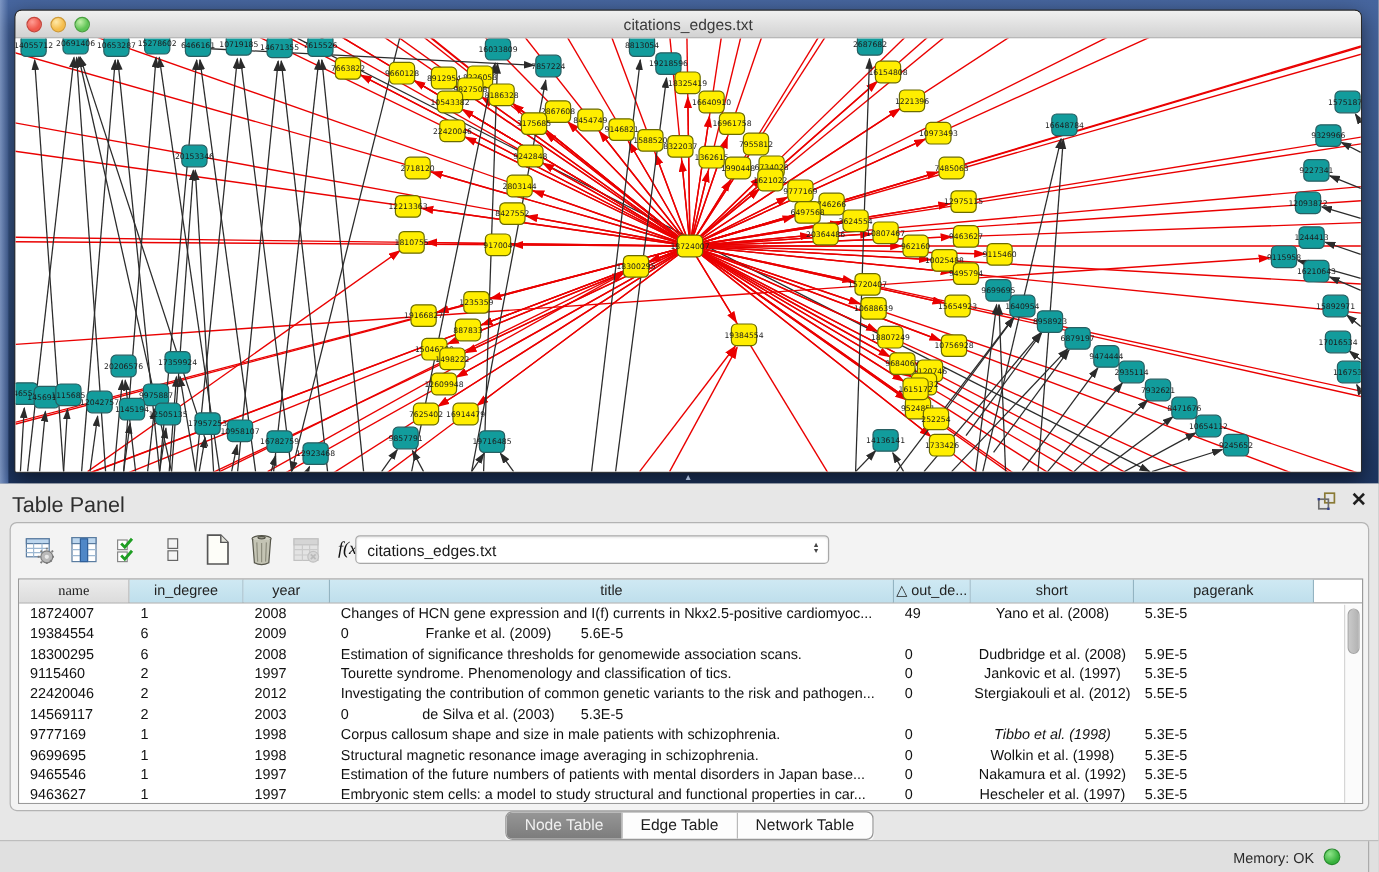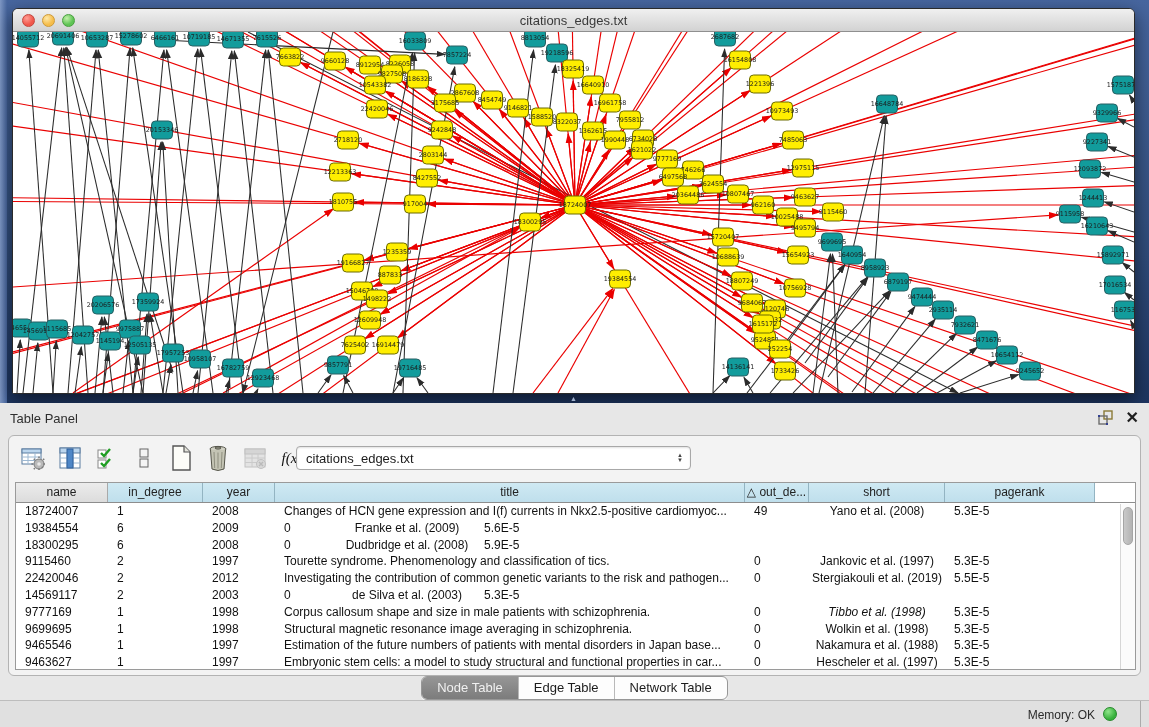--- a/index.html
+++ b/index.html
@@ -29,21 +29,21 @@
   svg.net line.blk { stroke:#2b2b2b; stroke-width:1.05; }
   svg.net rect.nd { stroke-width:1; }
   svg.net rect.nd.y { fill:#ffee00; stroke:#6b6b00; }
   svg.net rect.nd.t { fill:#129c9c; stroke:#285f62; }
   svg.net text.nl { font-family:"DejaVu Sans",sans-serif; font-size:6.4px; fill:#1c1c1c; text-anchor:middle; }
   .splitter-grip { position:absolute; left:570px; top:395px; font-size:7px; color:#9fb0cc; }
 
   
   .table-panel { position:absolute; left:0; top:403px; width:1149px; height:324px; background:#e7e7e7; }
   .panel-header { position:relative; height:30px; }
-  .panel-title { position:absolute; left:10px; top:8px; font-size:13px; color:#2e2e2e; }
+  .panel-title { position:absolute; left:10px; top:8px; font-size:18px; color:#2e2e2e; }
   .panel-actions { position:absolute; right:10px; top:6px; display:flex; gap:12px; align-items:center; }
   .float-ic svg { display:block; }
   .close-ic { font-size:16px; font-weight:bold; color:#1e1e1e; line-height:16px; cursor:default; }
 
   .card { position:absolute; left:8px; top:32px; width:1133px; height:241px;
           background:#f3f3f3; border:1px solid #b3b3b3; border-radius:6px; }
   .toolbar { position:absolute; left:10px; top:7px; height:30px; display:flex; align-items:center; }
   .tb-ic { margin-right:9px; width:28px; height:28px; display:flex; align-items:center; justify-content:center; }
   .fx { font-family:"Liberation Serif",serif; font-style:italic; font-size:15px; color:#111; }
   .combo { position:absolute; left:277px; top:3px; width:395px; height:24px; background:#fff;
@@ -650,21 +650,21 @@
           <span class="val">citations_edges.txt</span>
           <span class="steppers">
               <span>▲</span>
               <span>▼</span>
             </span>
         </div>
       </div>
 
       <div class="dtable">
         <div class="thead" id="thead">
-            <div class="th sel" style="width: 92px;">name</div>
+            <div class="th sel" style="width: 92px; font-family: Liberation Serif, serif;">name</div>
             <div class="th" style="width: 95px;">in_degree</div>
             <div class="th" style="width: 72px;">year</div>
             <div class="th" style="width: 470px;">title</div>
             <div class="th" style="width: 64px;">△ out_de...</div>
             <div class="th" style="width: 136px;">short</div>
             <div class="th" style="width: 150px;">pagerank</div>
           </div>
         <div id="tbody">
             <div class="tr">
               <div class="td" style="width: 92px;">18724007</div>
@@ -680,40 +680,41 @@
               <div class="td" style="width: 95px;">6</div>
               <div class="td" style="width: 72px;">2009</div>
               <div class="td" style="width: 64px;">0</div>
               <div class="td center" style="width: 136px;">Franke et al. (2009)</div>
               <div class="td" style="width: 150px;">5.6E-5</div>
             </div>
             <div class="tr">
               <div class="td" style="width: 92px;">18300295</div>
               <div class="td" style="width: 95px;">6</div>
               <div class="td" style="width: 72px;">2008</div>
+              <div class="td" style="width: 470px;">Estimation of significance thresholds for genomewide association scans.</div>
               <div class="td" style="width: 64px;">0</div>
               <div class="td center" style="width: 136px;">Dudbridge et al. (2008)</div>
               <div class="td" style="width: 150px;">5.9E-5</div>
             </div>
             <div class="tr">
               <div class="td" style="width: 92px;">9115460</div>
               <div class="td" style="width: 95px;">2</div>
               <div class="td" style="width: 72px;">1997</div>
               <div class="td" style="width: 470px;">Tourette syndrome. Phenomenology and classification of tics.</div>
               <div class="td" style="width: 64px;">0</div>
               <div class="td center" style="width: 136px;">Jankovic et al. (1997)</div>
               <div class="td" style="width: 150px;">5.3E-5</div>
             </div>
             <div class="tr">
               <div class="td" style="width: 92px;">22420046</div>
               <div class="td" style="width: 95px;">2</div>
               <div class="td" style="width: 72px;">2012</div>
               <div class="td" style="width: 470px;">Investigating the contribution of common genetic variants to the risk and pathogen...</div>
               <div class="td" style="width: 64px;">0</div>
-              <div class="td center" style="width: 136px;">Stergiakouli et al. (2019)</div>
+              <div class="td center" style="width: 136px;">Stergiakouli et al. (2012)</div>
               <div class="td" style="width: 150px;">5.5E-5</div>
             </div>
             <div class="tr">
               <div class="td" style="width: 92px;">14569117</div>
               <div class="td" style="width: 95px;">2</div>
               <div class="td" style="width: 72px;">2003</div>
               <div class="td" style="width: 64px;">0</div>
               <div class="td center" style="width: 136px;">de Silva et al. (2003)</div>
               <div class="td" style="width: 150px;">5.3E-5</div>
             </div>
@@ -734,21 +735,21 @@
               <div class="td" style="width: 64px;">0</div>
               <div class="td center" style="width: 136px;">Wolkin et al. (1998)</div>
               <div class="td" style="width: 150px;">5.3E-5</div>
             </div>
             <div class="tr">
               <div class="td" style="width: 92px;">9465546</div>
               <div class="td" style="width: 95px;">1</div>
               <div class="td" style="width: 72px;">1997</div>
               <div class="td" style="width: 470px;">Estimation of the future numbers of patients with mental disorders in Japan base...</div>
               <div class="td" style="width: 64px;">0</div>
-              <div class="td center" style="width: 136px;">Nakamura et al. (1988)</div>
+              <div class="td center" style="width: 136px;">Nakamura et al. (1992)</div>
               <div class="td" style="width: 150px;">5.3E-5</div>
             </div>
             <div class="tr">
               <div class="td" style="width: 92px;">9463627</div>
               <div class="td" style="width: 95px;">1</div>
               <div class="td" style="width: 72px;">1997</div>
               <div class="td" style="width: 470px;">Embryonic stem cells: a model to study structural and functional properties in car...</div>
               <div class="td" style="width: 64px;">0</div>
               <div class="td center" style="width: 136px;">Hescheler et al. (1997)</div>
               <div class="td" style="width: 150px;">5.3E-5</div>

